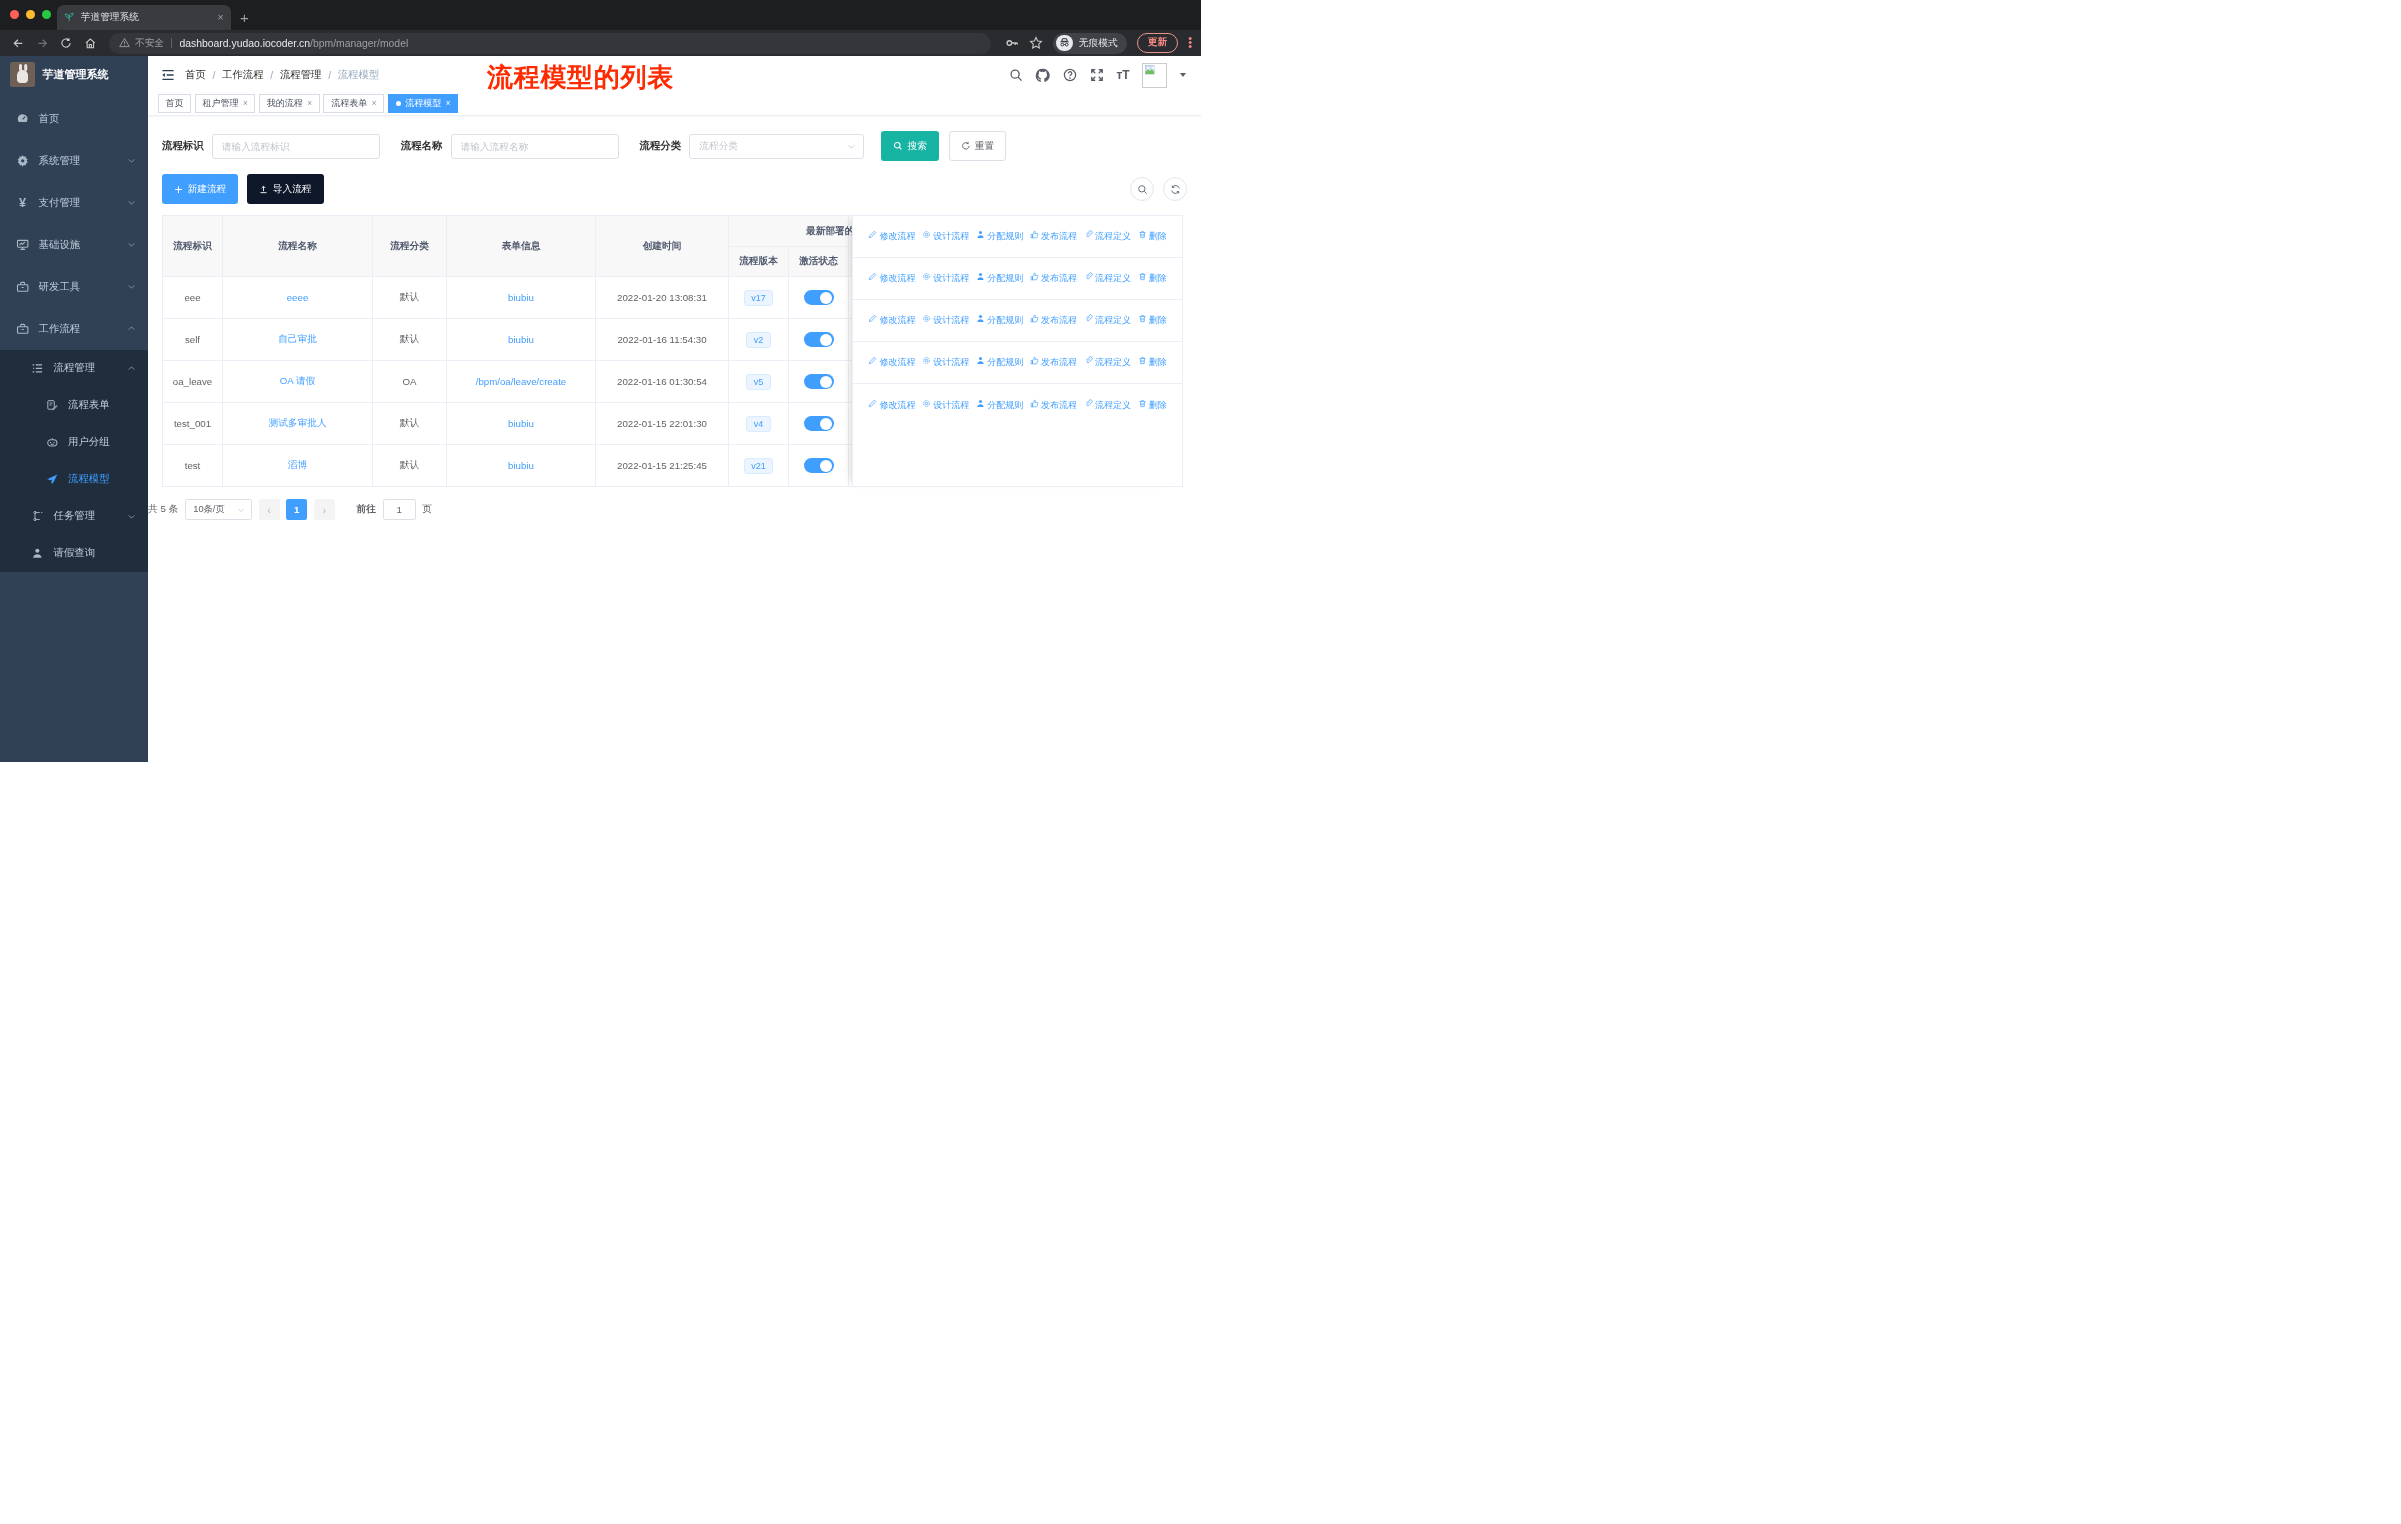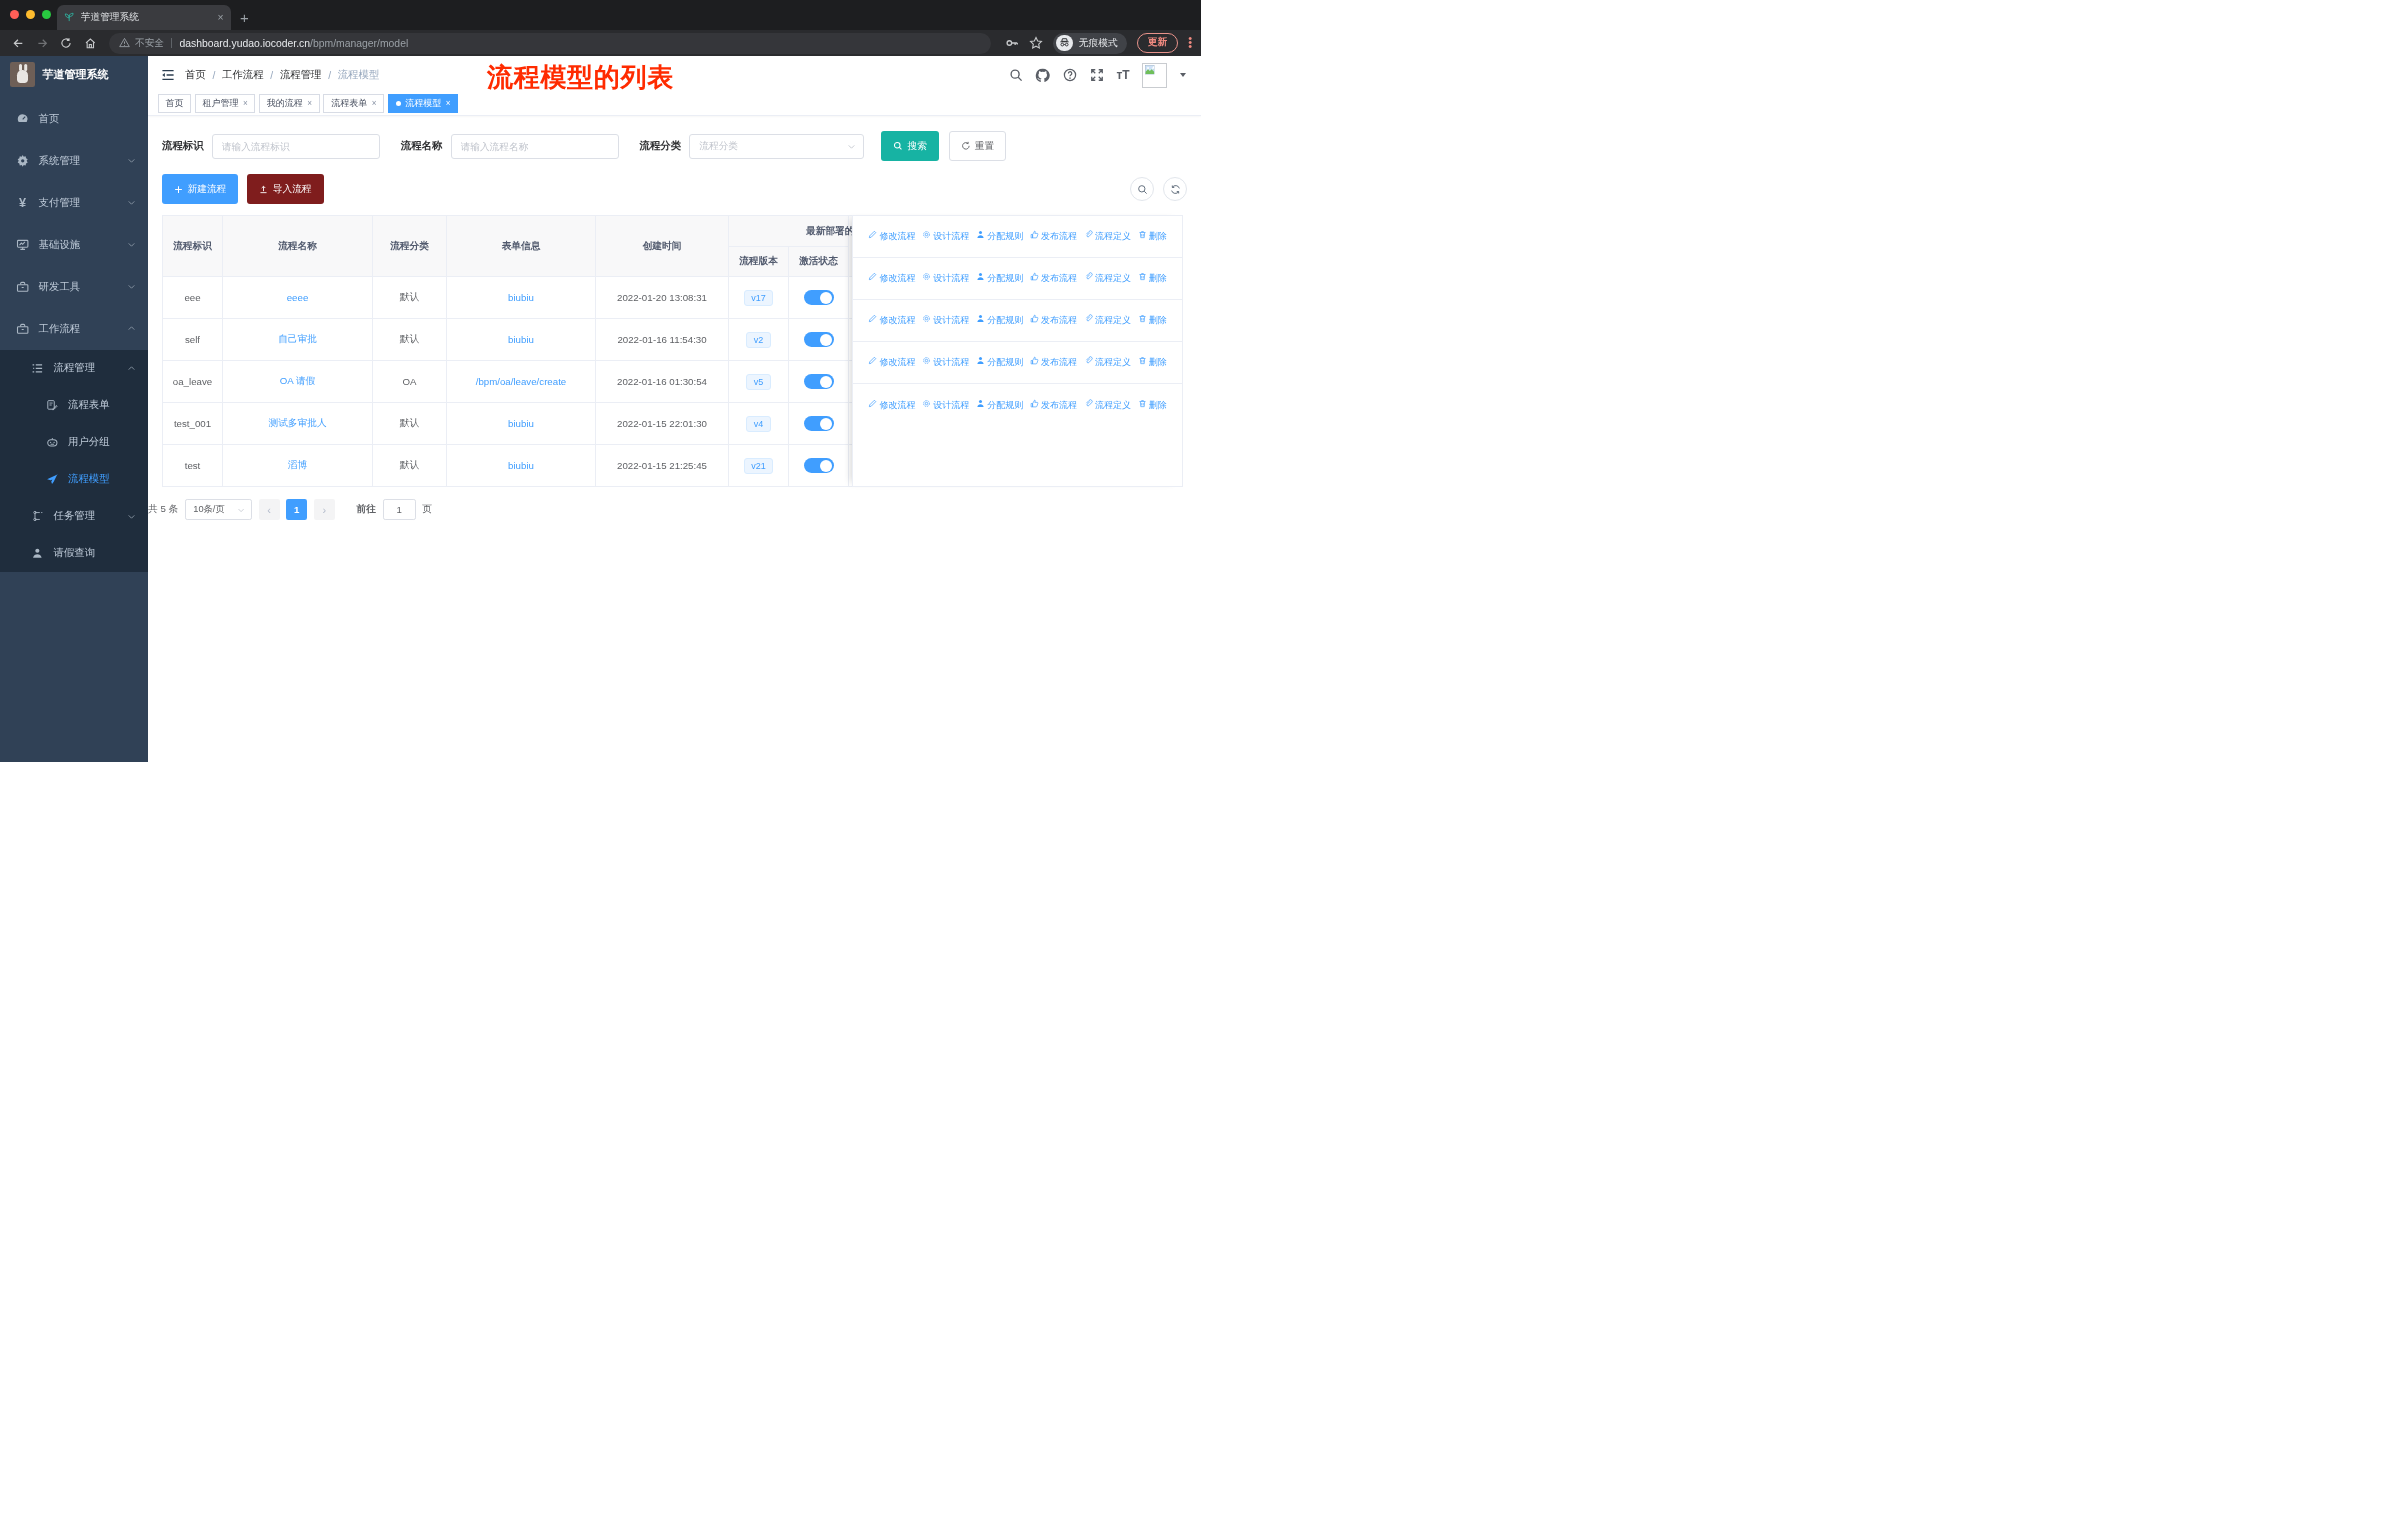--- a/index.html
+++ b/index.html
@@ -87,21 +87,21 @@
   .sel { width:175px; height:25px; border:0.7px solid #dcdfe6; border-radius:3px; display:flex; align-items:center;
          padding:0 7.4px 0 9px; color:#c0c4cc; font-size:9.7px; cursor:pointer; }
   .sel .ph { flex:1; white-space:nowrap; }
   .btn { height:25px; border-radius:3px; display:inline-flex; align-items:center; gap:4.5px; padding:14px 11px; font-size:9.7px;
          cursor:pointer; border:0.7px solid transparent; white-space:nowrap; }
   .btn-search { background:#17b3a3; color:#fff; margin-left:17px; }
   .btn-reset { background:#fff; color:#606266; border-color:#dcdfe6; margin-left:9.7px; }
   .btn-row { display:flex; align-items:center; margin:13.4px 14px 0 14px; }
   .btn-sm { height:24px; }
   .btn-primary { background:#409eff; color:#fff; }
-  .btn-info { background:#7f1d1d; color:#fff; margin-left:9px; }
+  .btn-info { background:#0f172a; color:#fff; margin-left:9px; }
   .circ { width:24px; height:24px; border-radius:50%; border:0.7px solid #e2e6ec; background:#fff; display:flex; align-items:center;
           justify-content:center; color:#5f6b7a; cursor:pointer; }
   .circ + .circ { margin-left:9px; }
 
   
   .table-wrap { position:relative; width:1021px; margin:11px 0 0 14px; }
   table.grid { width:100%; border-collapse:collapse; table-layout:fixed; font-size:9.7px; color:#606266; }
   .grid th, .grid td { border:0.7px solid #ebeef5; text-align:center; overflow:hidden; }
   .grid thead th { background:#f8f8f9; color:#515a6e; font-weight:700; height:30.5px; padding:0 3px; }
   .grid td { height:42px; background:#fff; padding:0 4.5px; }

